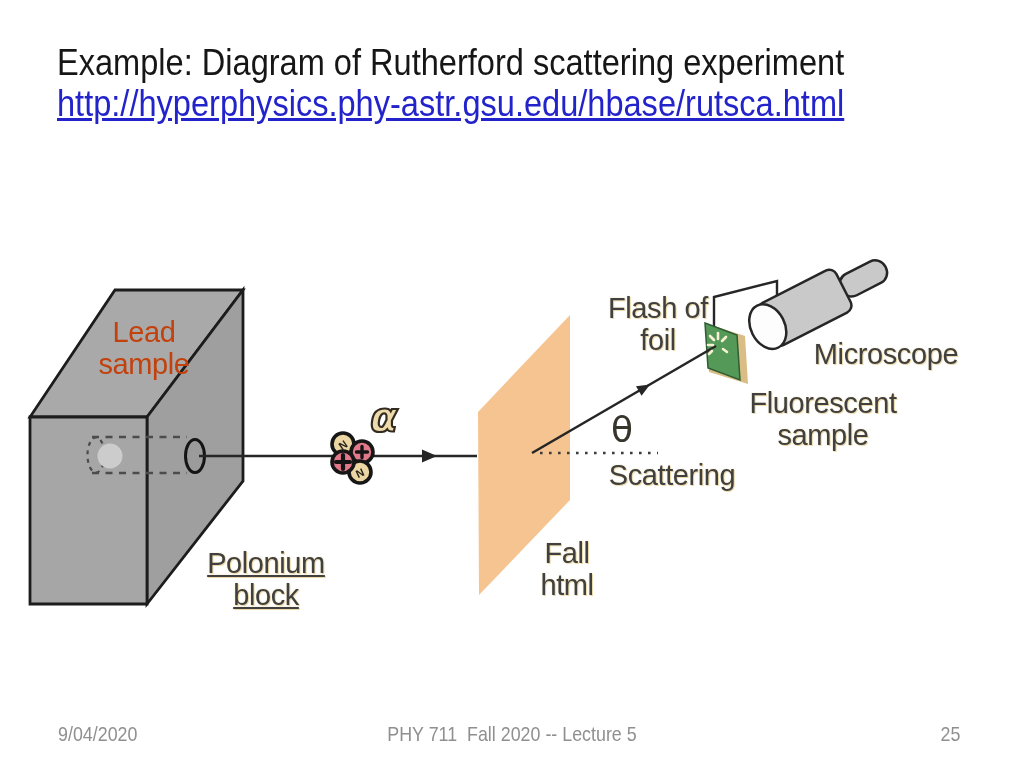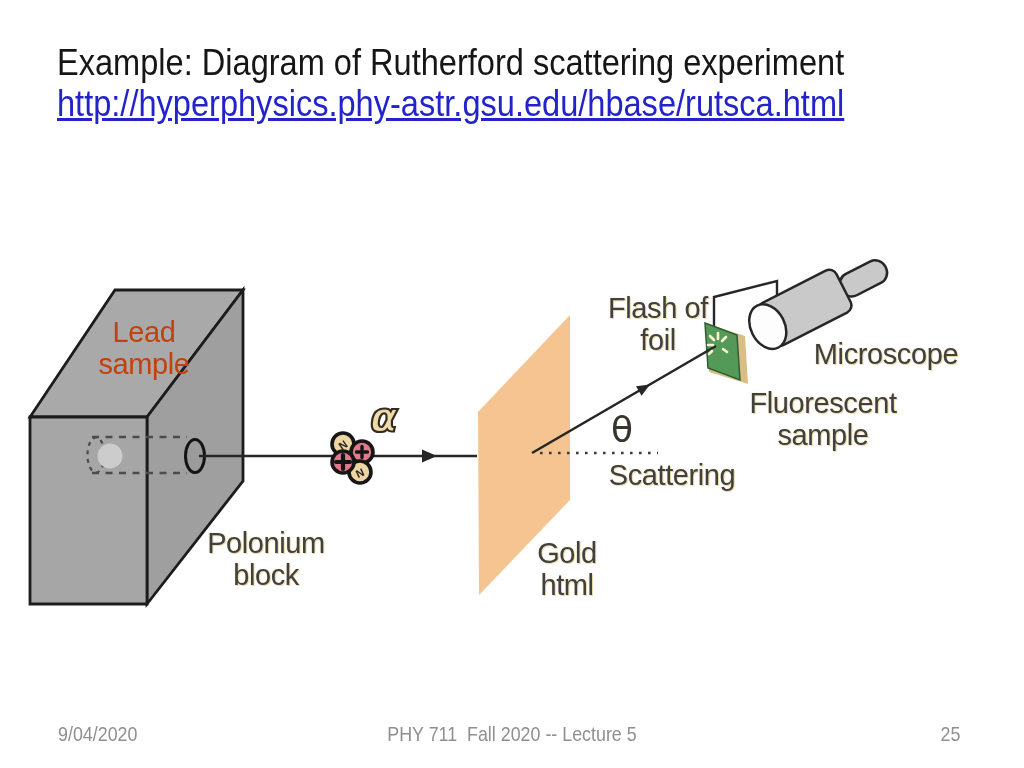--- a/index.html
+++ b/index.html
@@ -123,27 +123,27 @@
       <line x1="723" y1="349" x2="727" y2="352"></line>
       <line x1="712" y1="351" x2="709" y2="354"></line>
     </g>
   </svg>
 
   <div class="dlabel plain" style="left:144px; top:317px;">
     <span>Lead</span>
     <span>sample</span>
   </div>
 
-  <div class="dlabel" style="left:266px; top:528px;">
+  <div class="dlabel" style="left:266px; top:548px;text-decoration:underline;">
     <span>Polonium</span>
     <span>block</span>
   </div>
 
   <div class="dlabel" style="left:567px; top:538px;">
-    <span>Gold</span>
+    <span>Fall</span>
     <span>html</span>
   </div>
 
   <div class="dlabel" style="left:658px; top:293px;">
     <span>Flash of</span>
     <span>foil</span>
   </div>
 
   <div class="dlabel" style="left:780px; top:388px;margin-left:43px;">
     <span>Fluorescent</span>

